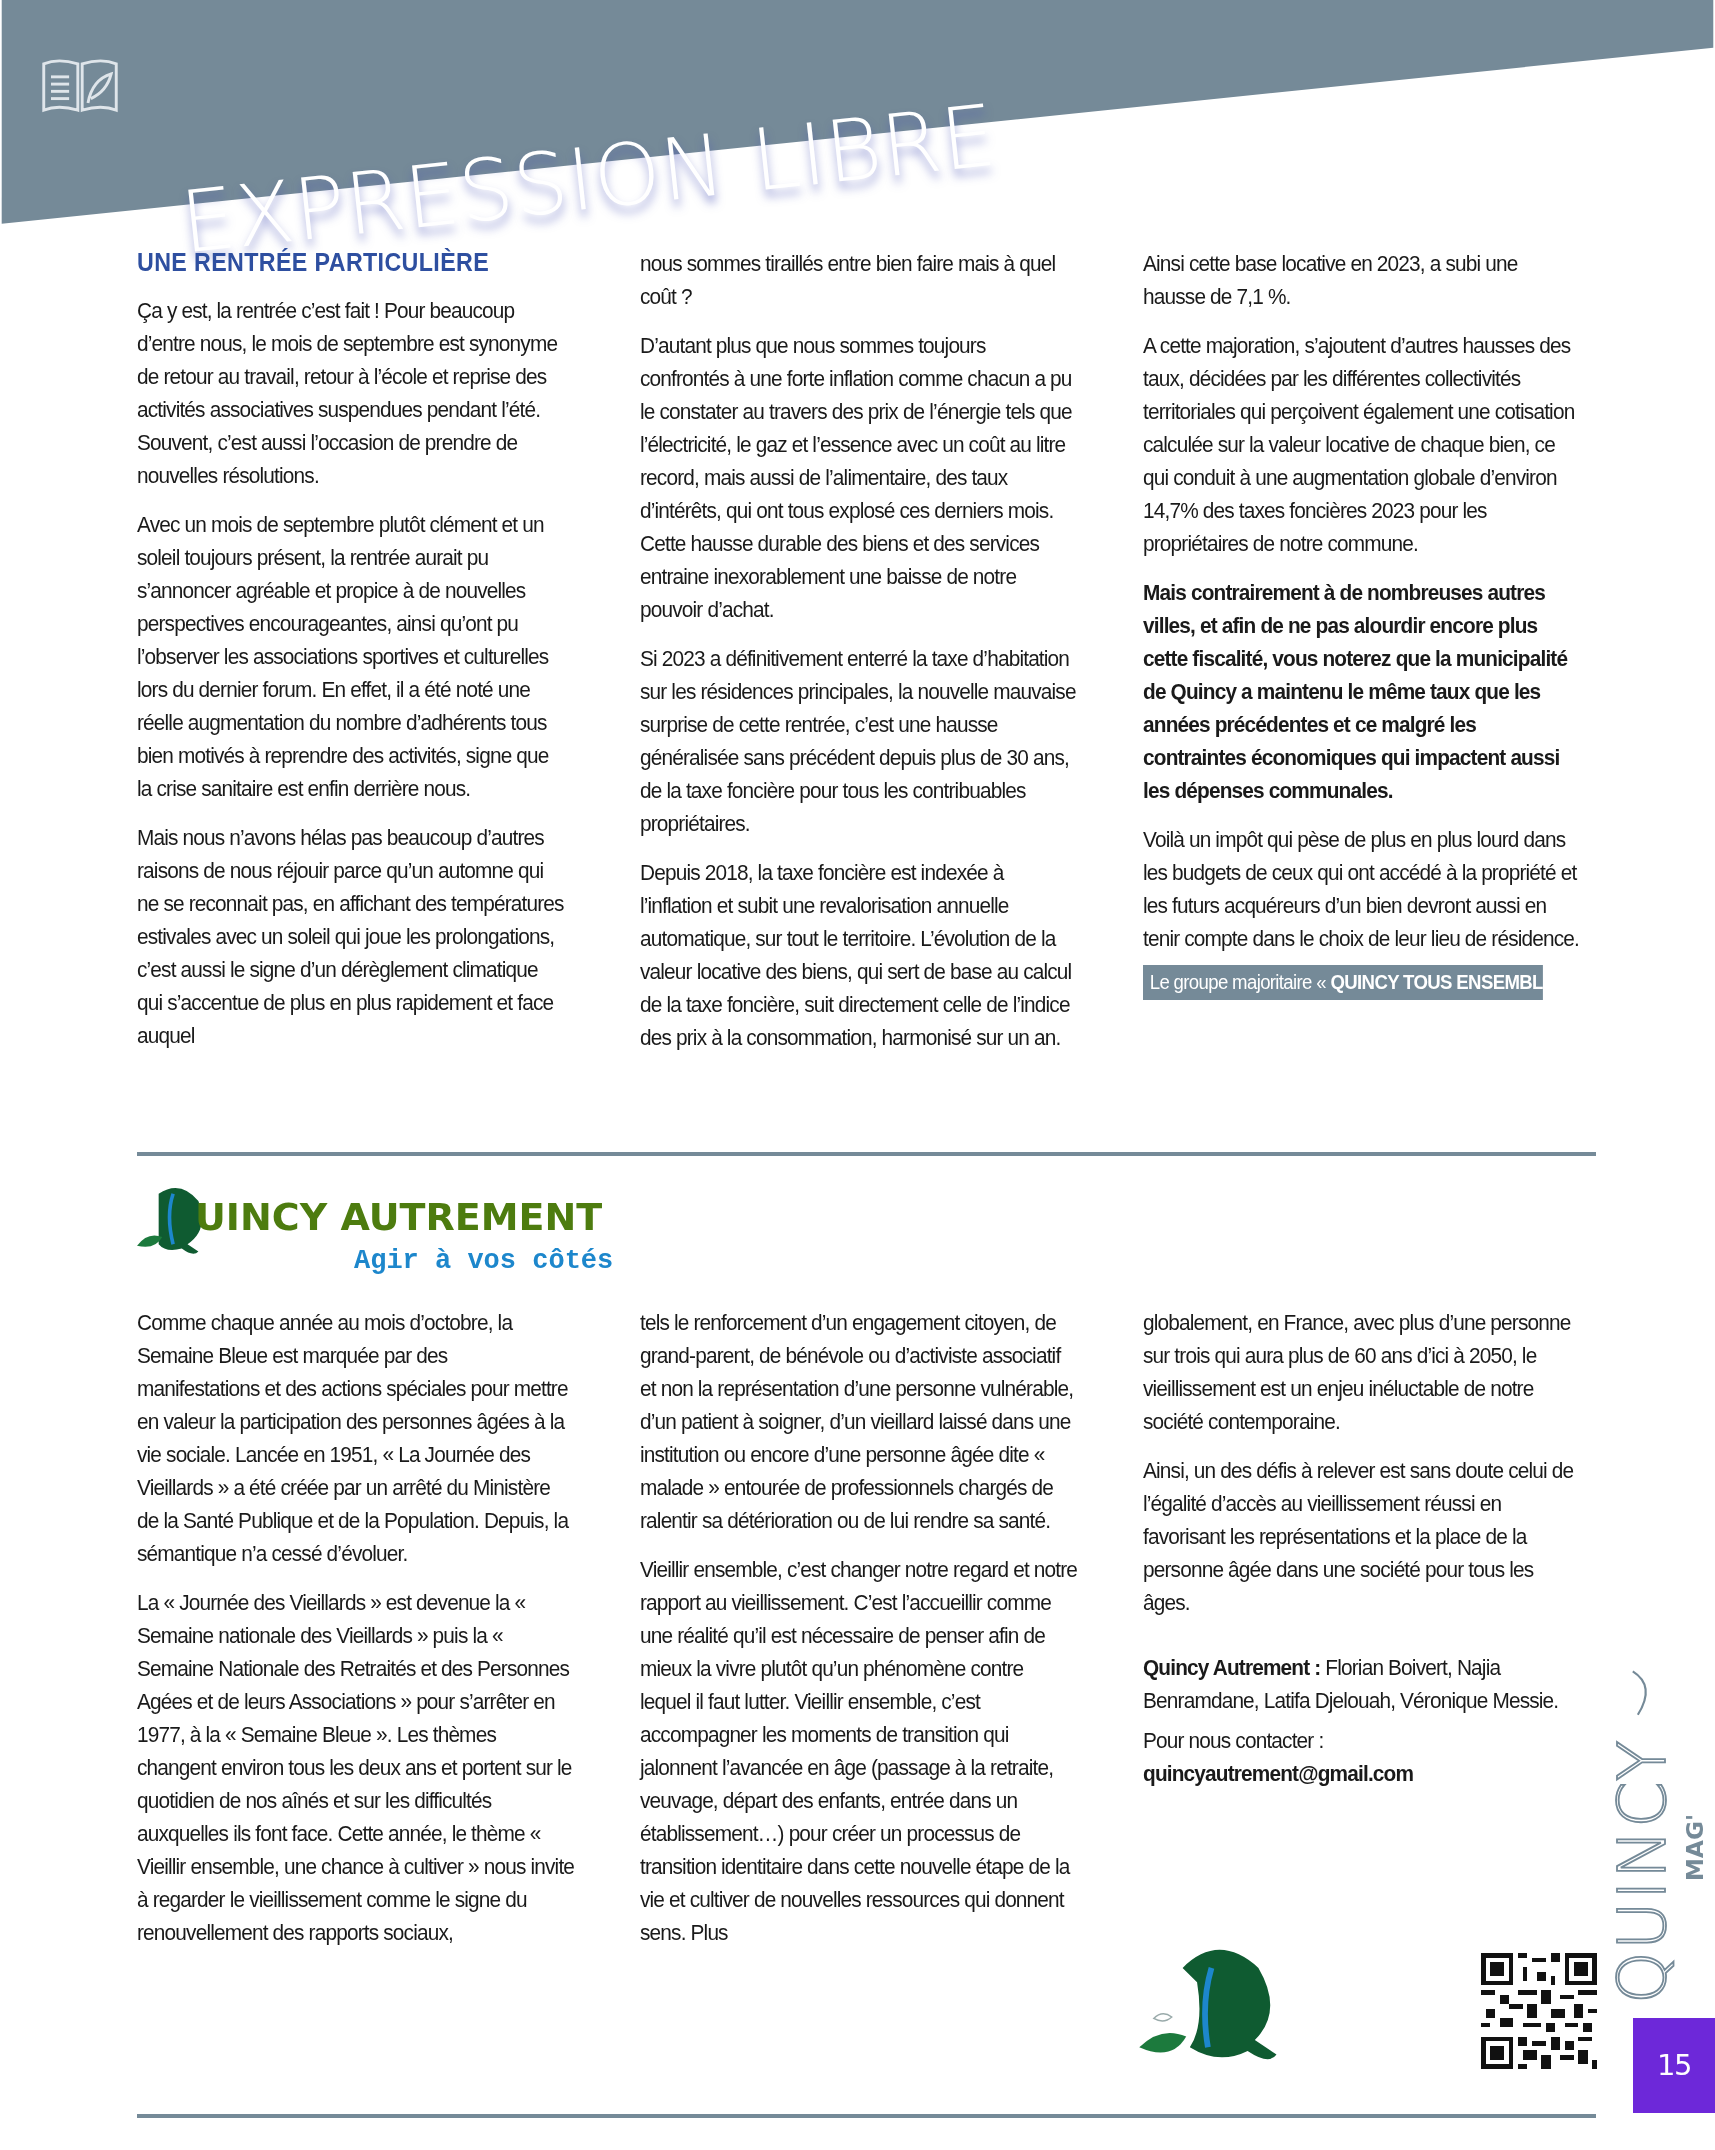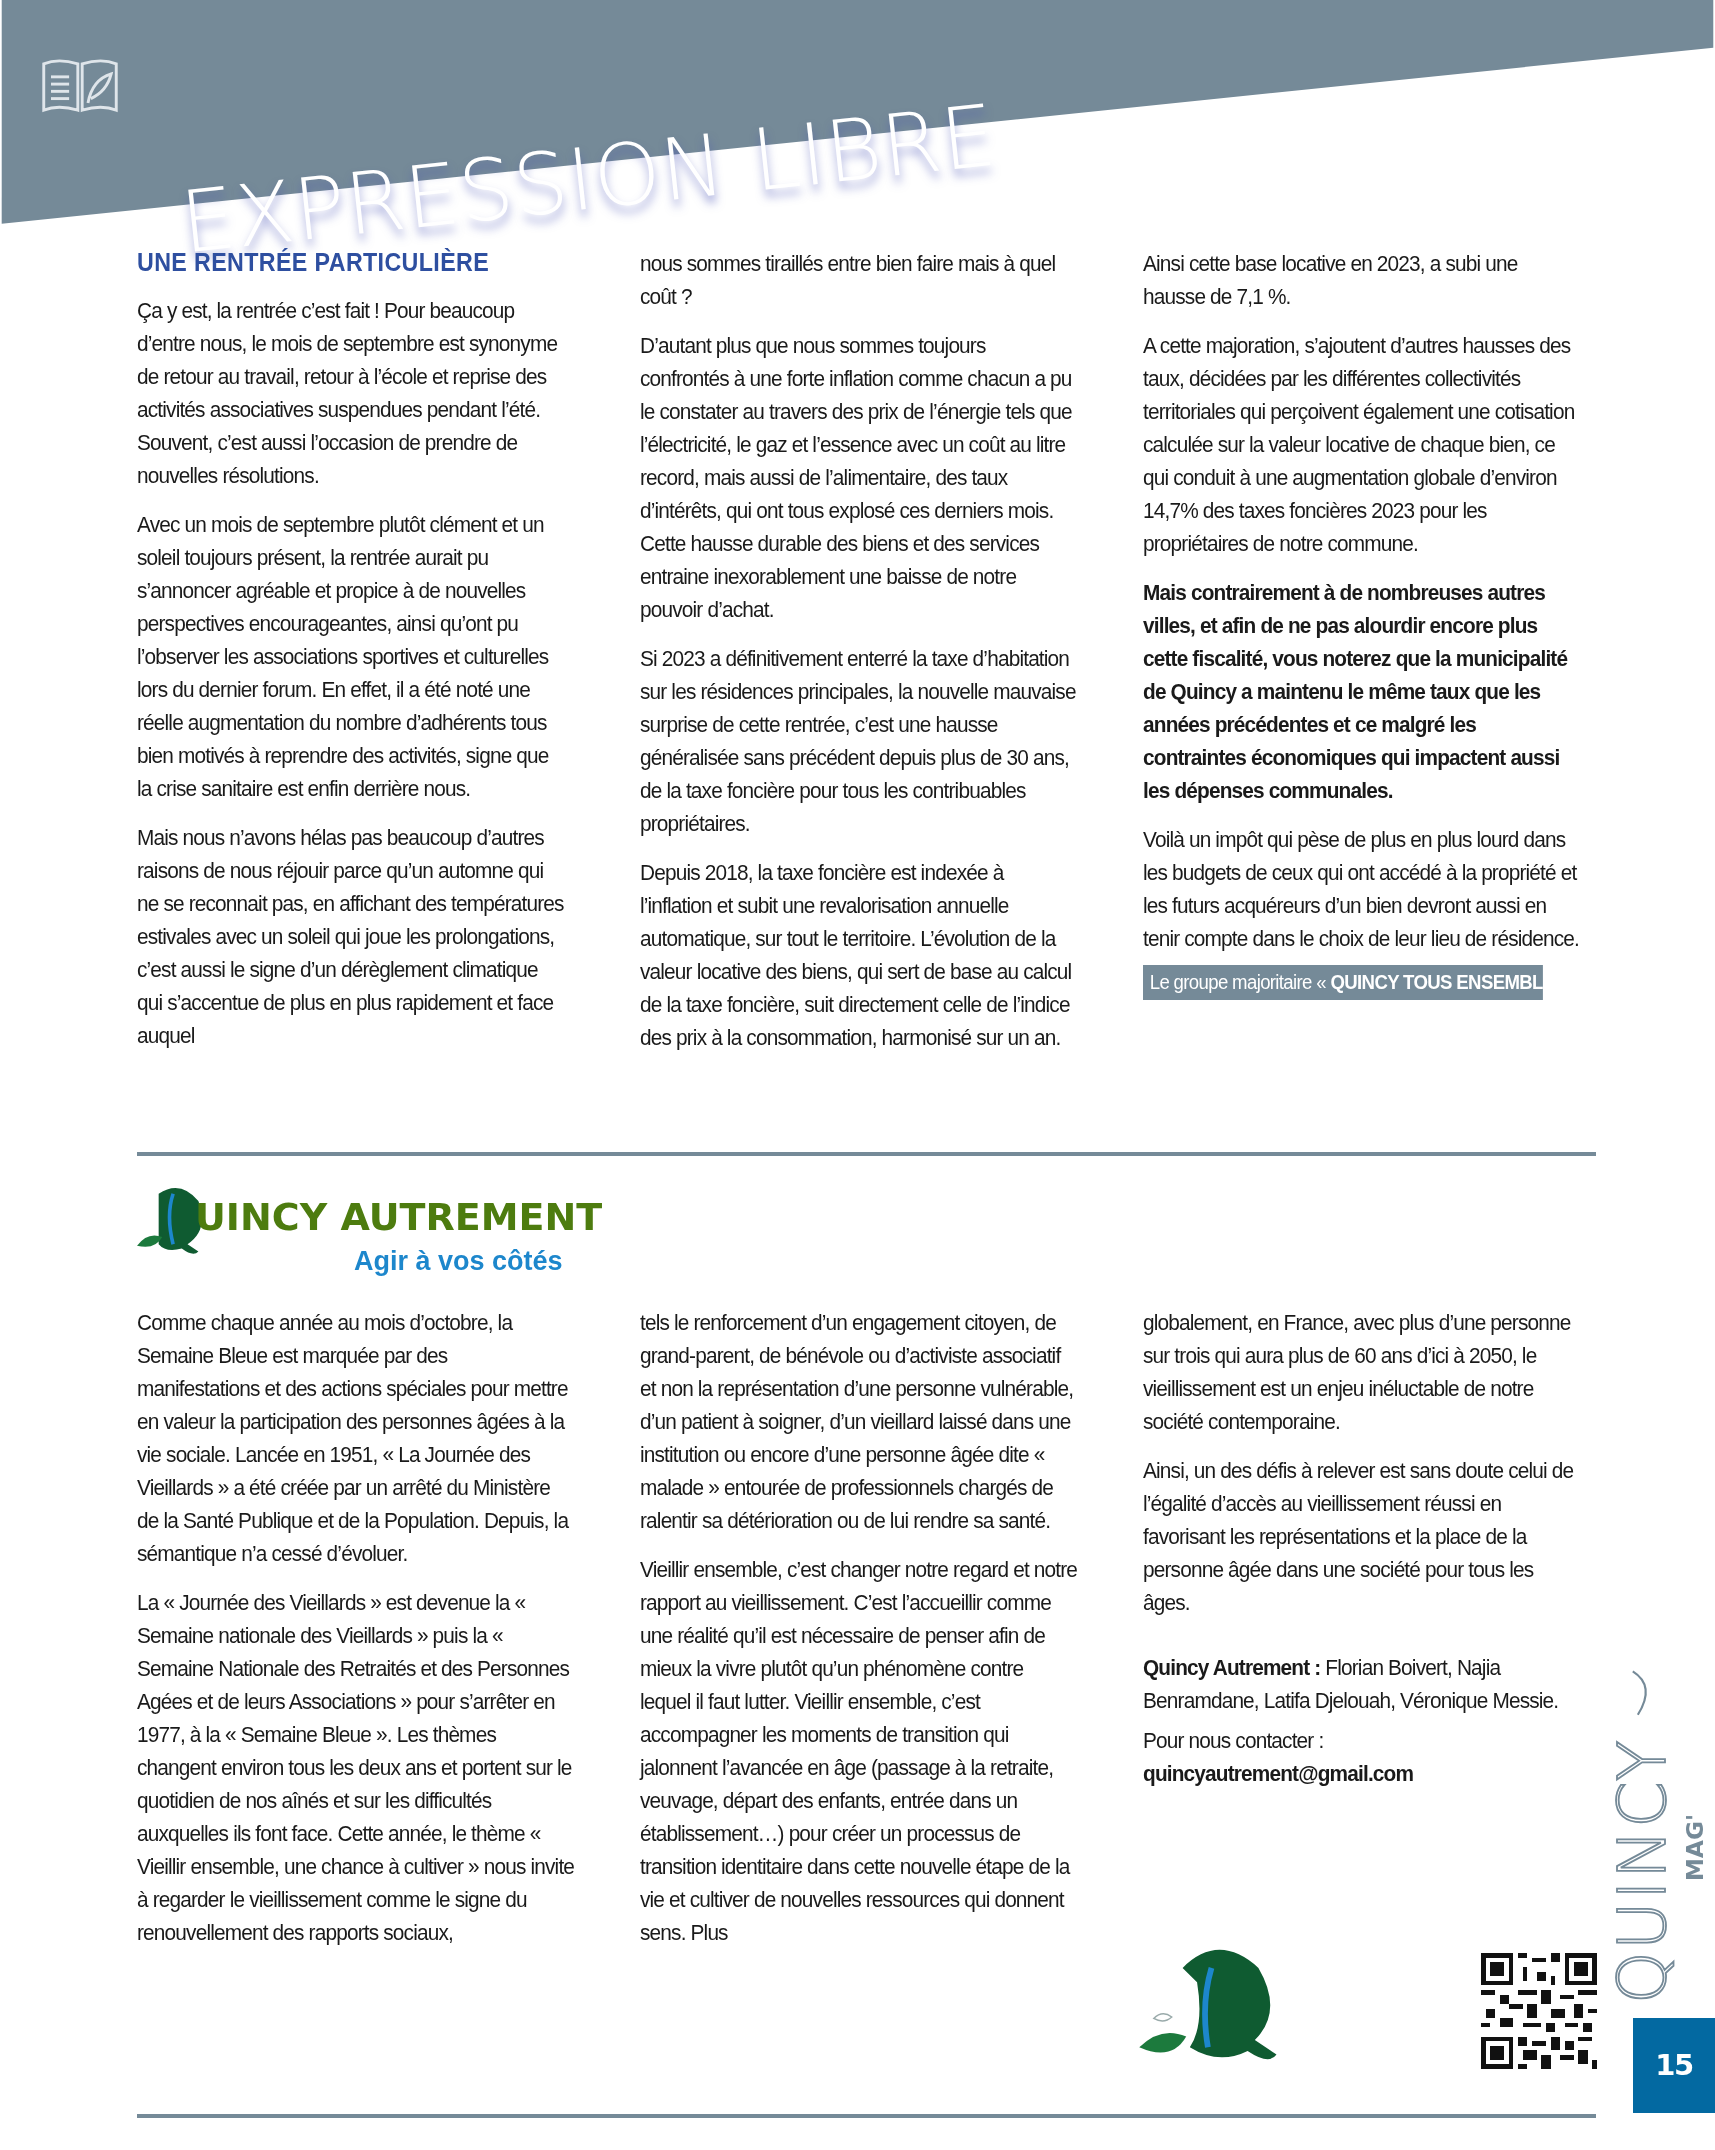--- a/index.html
+++ b/index.html
@@ -18,28 +18,28 @@
   .section-heading { font-family:"Liberation Sans", sans-serif; font-weight:bold; color:#2e4fa0;
                      font-size:25px; letter-spacing:0.4px; margin:0 0 16px 0; line-height:32px; }
   .bold { font-weight:bold; }
   .signature { display:inline-block; background:#758a98; color:#ffffff; font-size:20px; line-height:35px;
                padding:0 7.2px; letter-spacing:-0.7px; margin-top:2.9px; width:430px; box-sizing:border-box; white-space:nowrap; }
   .signature b { font-weight:bold; }
   .rule { position:absolute; height:3.6px; background:#758a98; }
   .qa-logo { position:absolute; left:137px; top:1179px; width:463px; height:109px; }
   .qa-logo .brand { position:absolute; left:58px; top:16px; font-family:"DejaVu Sans", sans-serif; font-weight:bold;
                     font-size:38px; color:#4d7c0f; letter-spacing:0px; white-space:nowrap; }
-  .qa-logo .tagline { position:absolute; left:217px; top:67px; font-family:Liberation Sans, sans-serif; font-weight:bold;
+  .qa-logo .tagline { position:absolute; left:217px; top:67px; font-family:Liberation Mono, monospace; font-weight:bold;
                       font-size:27px; color:#1d87cc; white-space:nowrap; }
   .q-mark { position:absolute; left:0; top:0; width:65px; height:80px; }
   .big-q { position:absolute; left:1139px; top:1939px; width:145px; height:130px; }
   .qr { position:absolute; left:1481px; top:1953px; width:116px; height:116px; }
   .side-brand { position:absolute; left:1605px; top:1657px; width:109px; height:354px; }
-  .page-num { position:absolute; left:1633px; top:2018px; width:82px; height:95px; background:#0369a1; color:#fff;
-              font-family:"DejaVu Sans", sans-serif; font-weight:bold; font-size:29px; text-align:center; line-height:95px; letter-spacing:-1.4px; }
+  .page-num { position:absolute; left:1633px; top:2018px; width:82px; height:95px; background:#6d28d9; color:#fff;
+              font-family:"DejaVu Sans", sans-serif; font-weight:normal; font-size:29px; text-align:center; line-height:95px; letter-spacing:-1.4px; }
 </style>
 </head>
 <body>
 
 <div class="header-band">
   <svg width="1715" height="231" viewBox="0 0 2371 320">
     <polygon points="0,0 2371,0 2371,66 0,310" fill="#758a98"></polygon>
   </svg>
 </div>
 <div class="book-icon">

